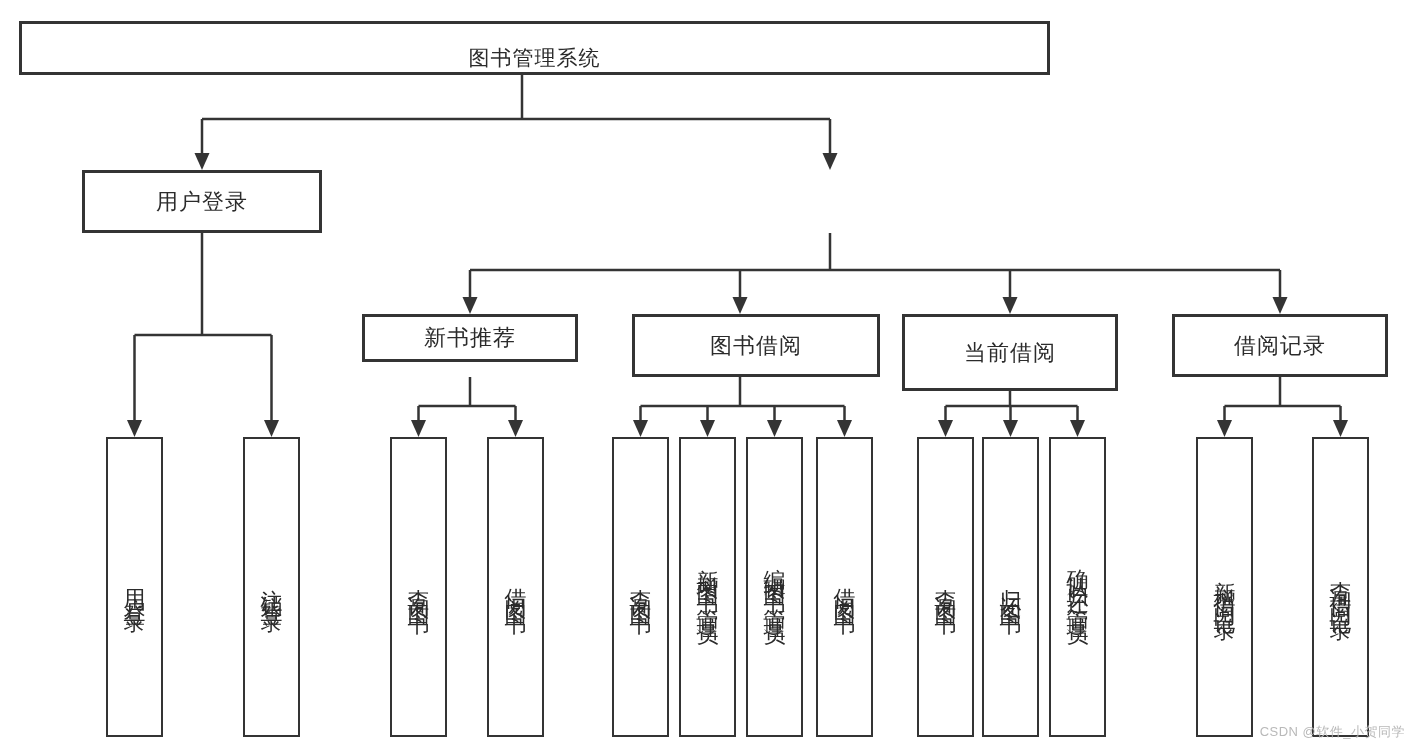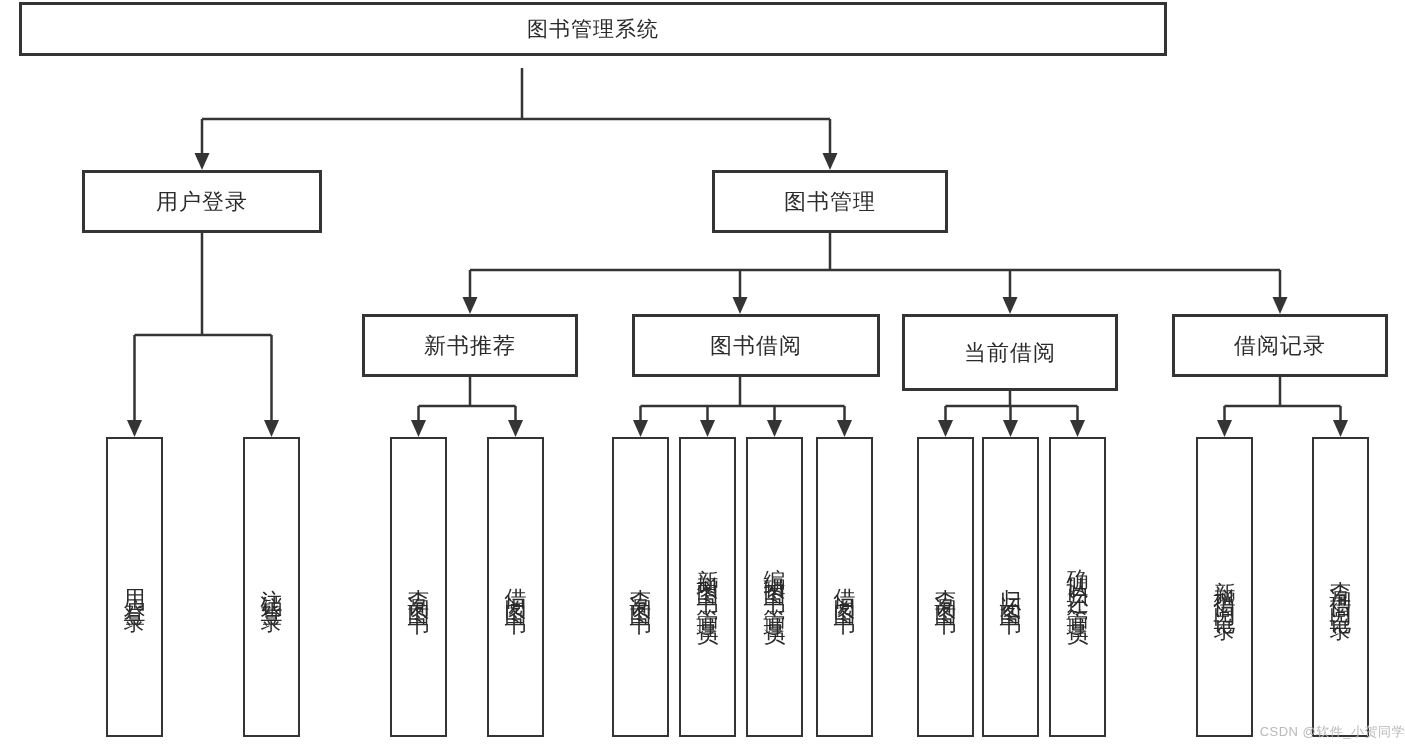--- a/index.html
+++ b/index.html
@@ -126,32 +126,29 @@
     <polygon class="arrowhead" points="700,420 715,420 707.5,437"></polygon>
     <polygon class="arrowhead" points="767,420 782,420 774.5,437"></polygon>
     <polygon class="arrowhead" points="837,420 852,420 844.5,437"></polygon>
     <polygon class="arrowhead" points="938,420 953,420 945.5,437"></polygon>
     <polygon class="arrowhead" points="1003,420 1018,420 1010.5,437"></polygon>
     <polygon class="arrowhead" points="1070,420 1085,420 1077.5,437"></polygon>
     <polygon class="arrowhead" points="1217,420 1232,420 1224.5,437"></polygon>
     <polygon class="arrowhead" points="1333,420 1348,420 1340.5,437"></polygon>
   </svg>
 
-  <div class="hnode root" style="left:19px; top:2px; width:1148px; height:54px;">
+  <div class="hnode root" style="left:19px; top:21px; width:1031px; height:54px;align-items:flex-end;">
     <span>图书管理系统</span>
   </div>
 
   <div class="hnode" style="left:82px; top:170px; width:240px; height:63px;">
     <span>用户登录</span>
   </div>
-  <div class="hnode" style="left:712px; top:170px; width:236px; height:63px;">
-    <span>图书管理</span>
-  </div>
-
-  <div class="hnode" style="left:362px; top:314px; width:216px; height:63px;">
+
+  <div class="hnode" style="left:362px; top:314px; width:216px; height:48px;">
     <span>新书推荐</span>
   </div>
   <div class="hnode" style="left:632px; top:314px; width:248px; height:63px;">
     <span>图书借阅</span>
   </div>
   <div class="hnode" style="left:902px; top:314px; width:216px; height:77px;">
     <span>当前借阅</span>
   </div>
   <div class="hnode" style="left:1172px; top:314px; width:216px; height:63px;">
     <span>借阅记录</span>

